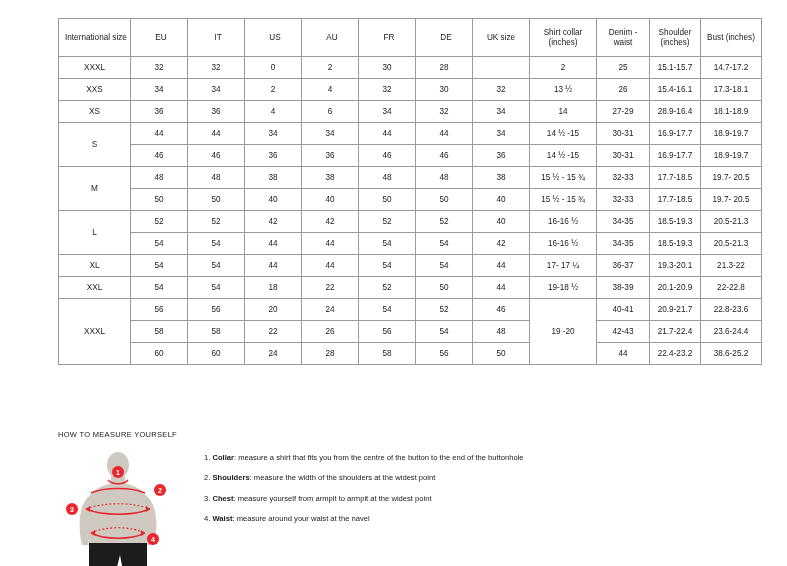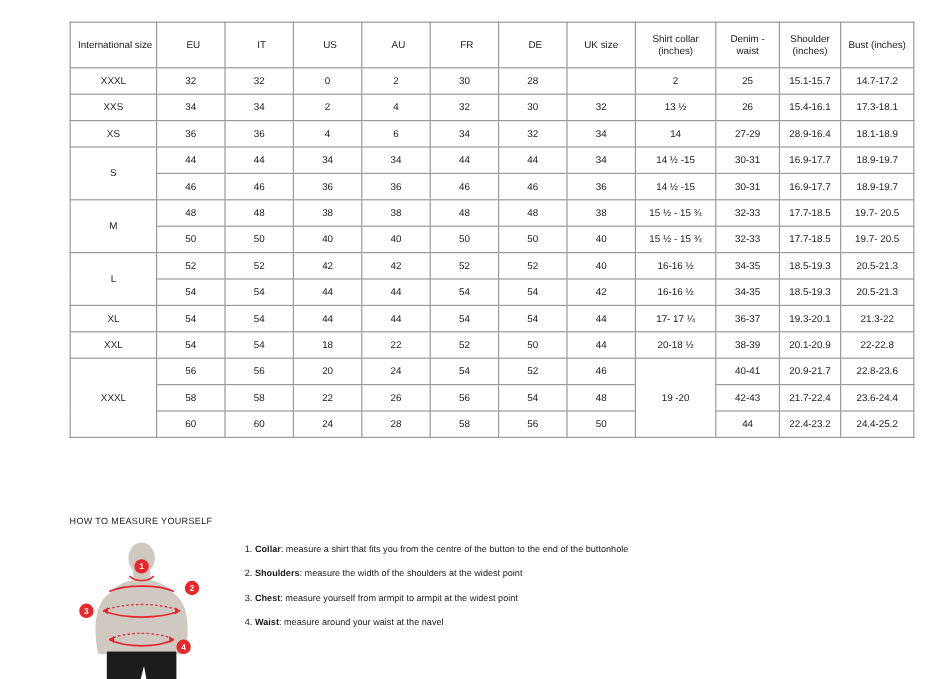--- a/index.html
+++ b/index.html
@@ -289,21 +289,21 @@
           </tr>
           <tr>
             <td>XXL</td>
             <td>54</td>
             <td>54</td>
             <td>18</td>
             <td>22</td>
             <td>52</td>
             <td>50</td>
             <td>44</td>
-            <td>20-18 ½</td>
+            <td>19-18 ½</td>
             <td>38-39</td>
             <td>20.1-20.9</td>
             <td>22-22.8</td>
           </tr>
           <tr>
             <td rowspan="3">XXXL</td>
             <td>56</td>
             <td>56</td>
             <td>20</td>
             <td>24</td>
@@ -330,21 +330,21 @@
           <tr>
             <td>60</td>
             <td>60</td>
             <td>24</td>
             <td>28</td>
             <td>58</td>
             <td>56</td>
             <td>50</td>
             <td>44</td>
             <td>22.4-23.2</td>
-            <td>24.4-25.2</td>
+            <td>38.6-25.2</td>
           </tr>
         </tbody>
     </table>
   </div>
 
   <div class="measure-section">
     <div class="measure-title">HOW TO MEASURE YOURSELF</div>
 
     <div class="measure-body">
 

